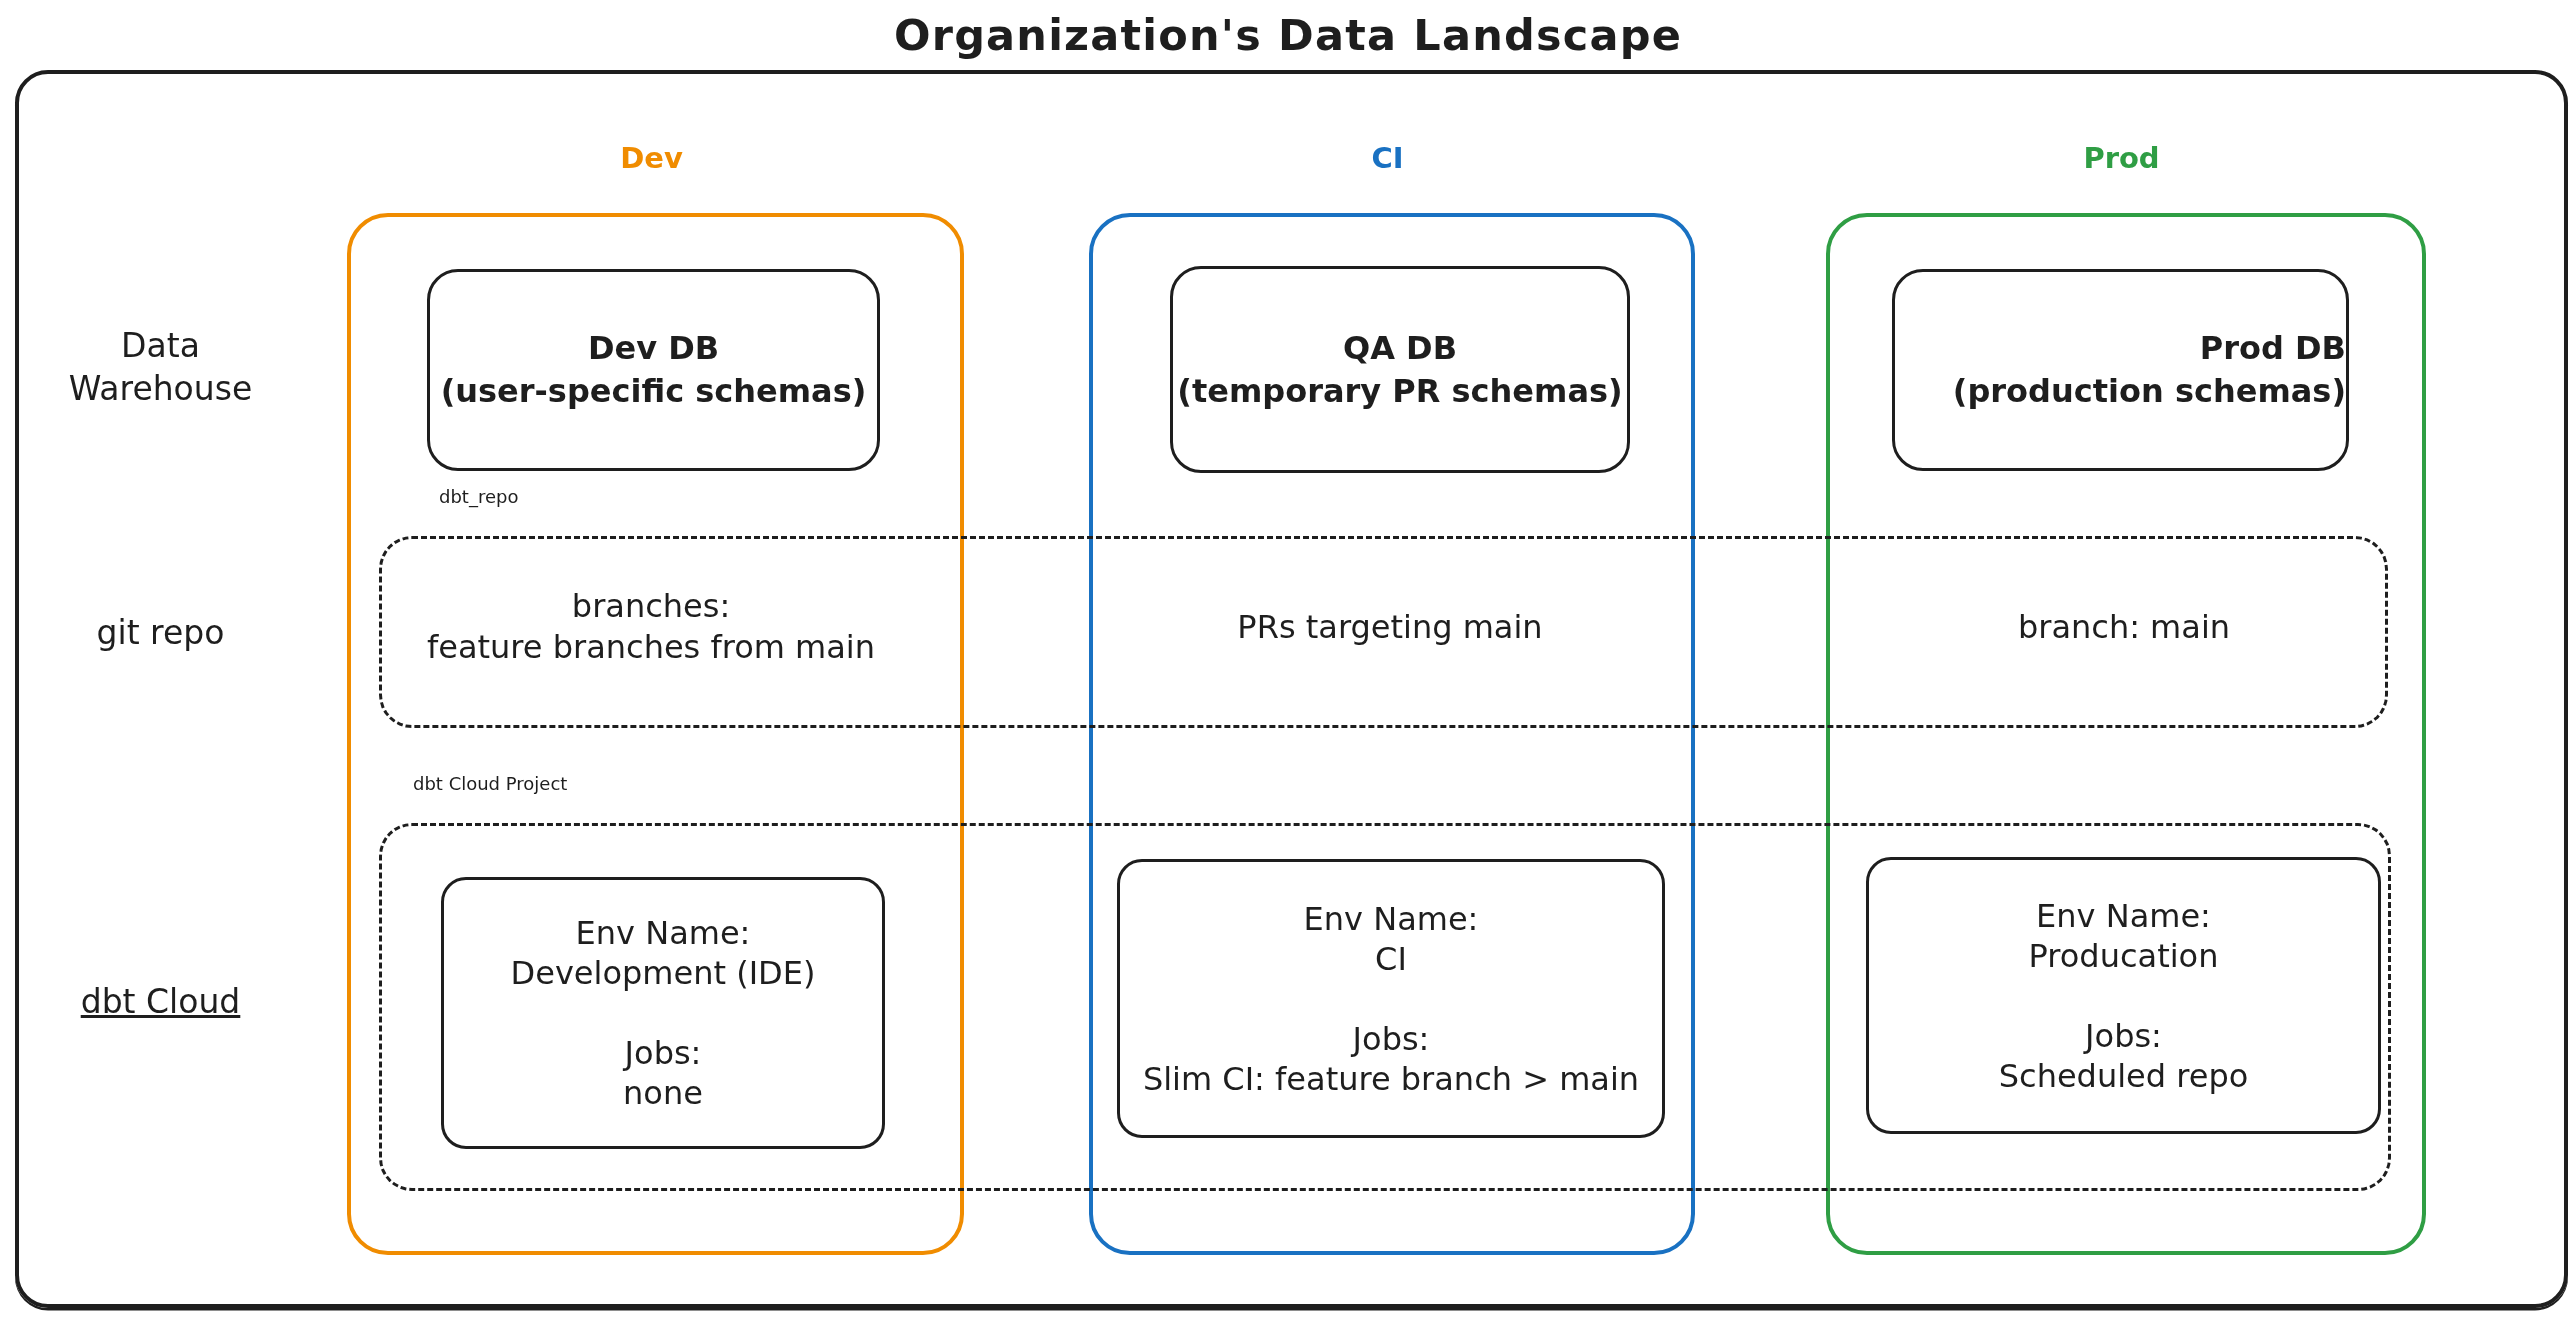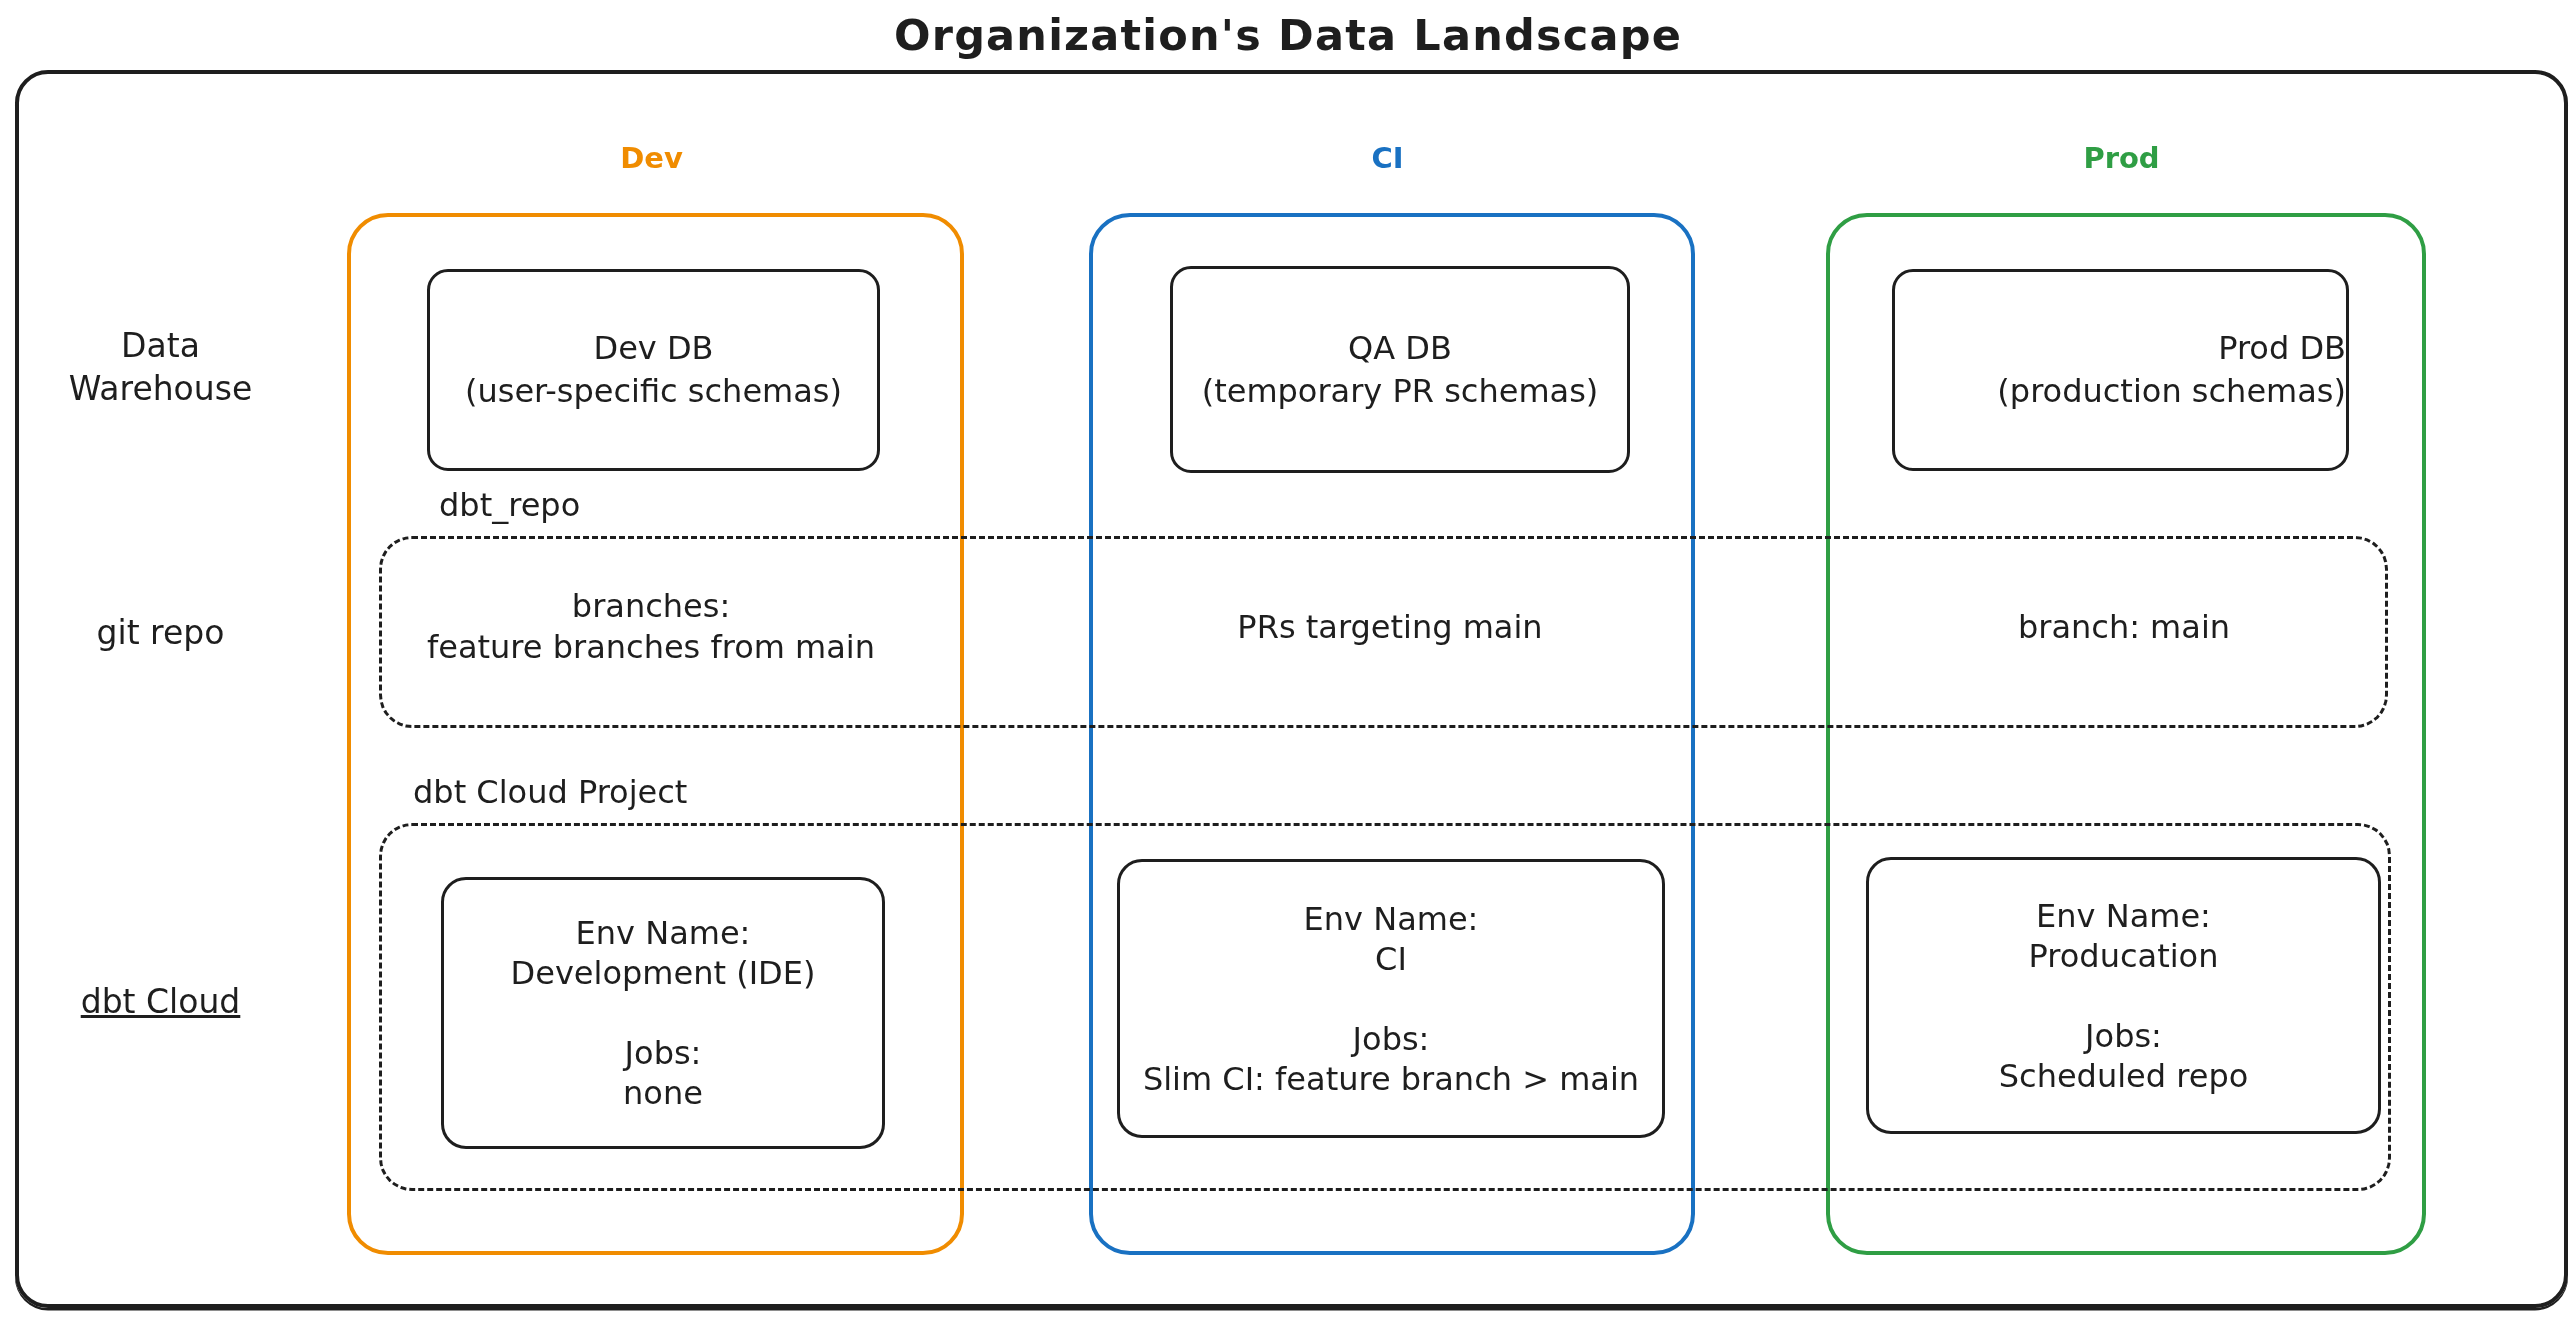--- a/index.html
+++ b/index.html
@@ -65,44 +65,45 @@
     font-size: 33px;
     line-height: 43px;
     white-space: pre-line;
   }
   .row-label.warehouse { top: 324px; }
   .row-label.gitrepo   { top: 611px; }
   .row-label.dbtcloud  { top: 980px; text-decoration: underline; }
   .node-box {
     position: absolute;
     border: 3.6px solid #1e1e1e;
-    border-radius: 21px;
+    border-radius: 31px;
     background: #ffffff;
     display: flex;
     flex-direction: column;
     align-items: center;
     justify-content: center;
     text-align: center;
     font-size: 32px;
     line-height: 43px;
+    font-weight: bold;
   }
   .node-box.dev-db  { left: 427px;  top: 269px; width: 447px; height: 196px; }
   .node-box.qa-db   { left: 1141px; top: 266px; width: 454px; height: 201px; margin-left: 29px; }
   .node-box.prod-db { left: 1892px; top: 269px; width: 451px; height: 196px; align-items: flex-end; }
   .dashed-frame {
     position: absolute;
     border: 3px dashed #1e1e1e;
     border-radius: 33px;
     background: transparent;
   }
   .dashed-frame.repo    { left: 379px; top: 536px;  width: 2003px; height: 186px; }
   .dashed-frame.project { left: 379px; top: 823px; width: 2006px; height: 362px; }
   .frame-label {
     position: absolute;
-    font-size: 32px;
+    font-size: 18px;
     font-weight: 500;
   }
   .frame-label.repo    { left: 439px; top: 486px; }
   .frame-label.project { left: 413px; top: 773px; }
   .repo-text {
     position: absolute;
     width: 544px;
     text-align: center;
     font-size: 32px;
     line-height: 41px;

